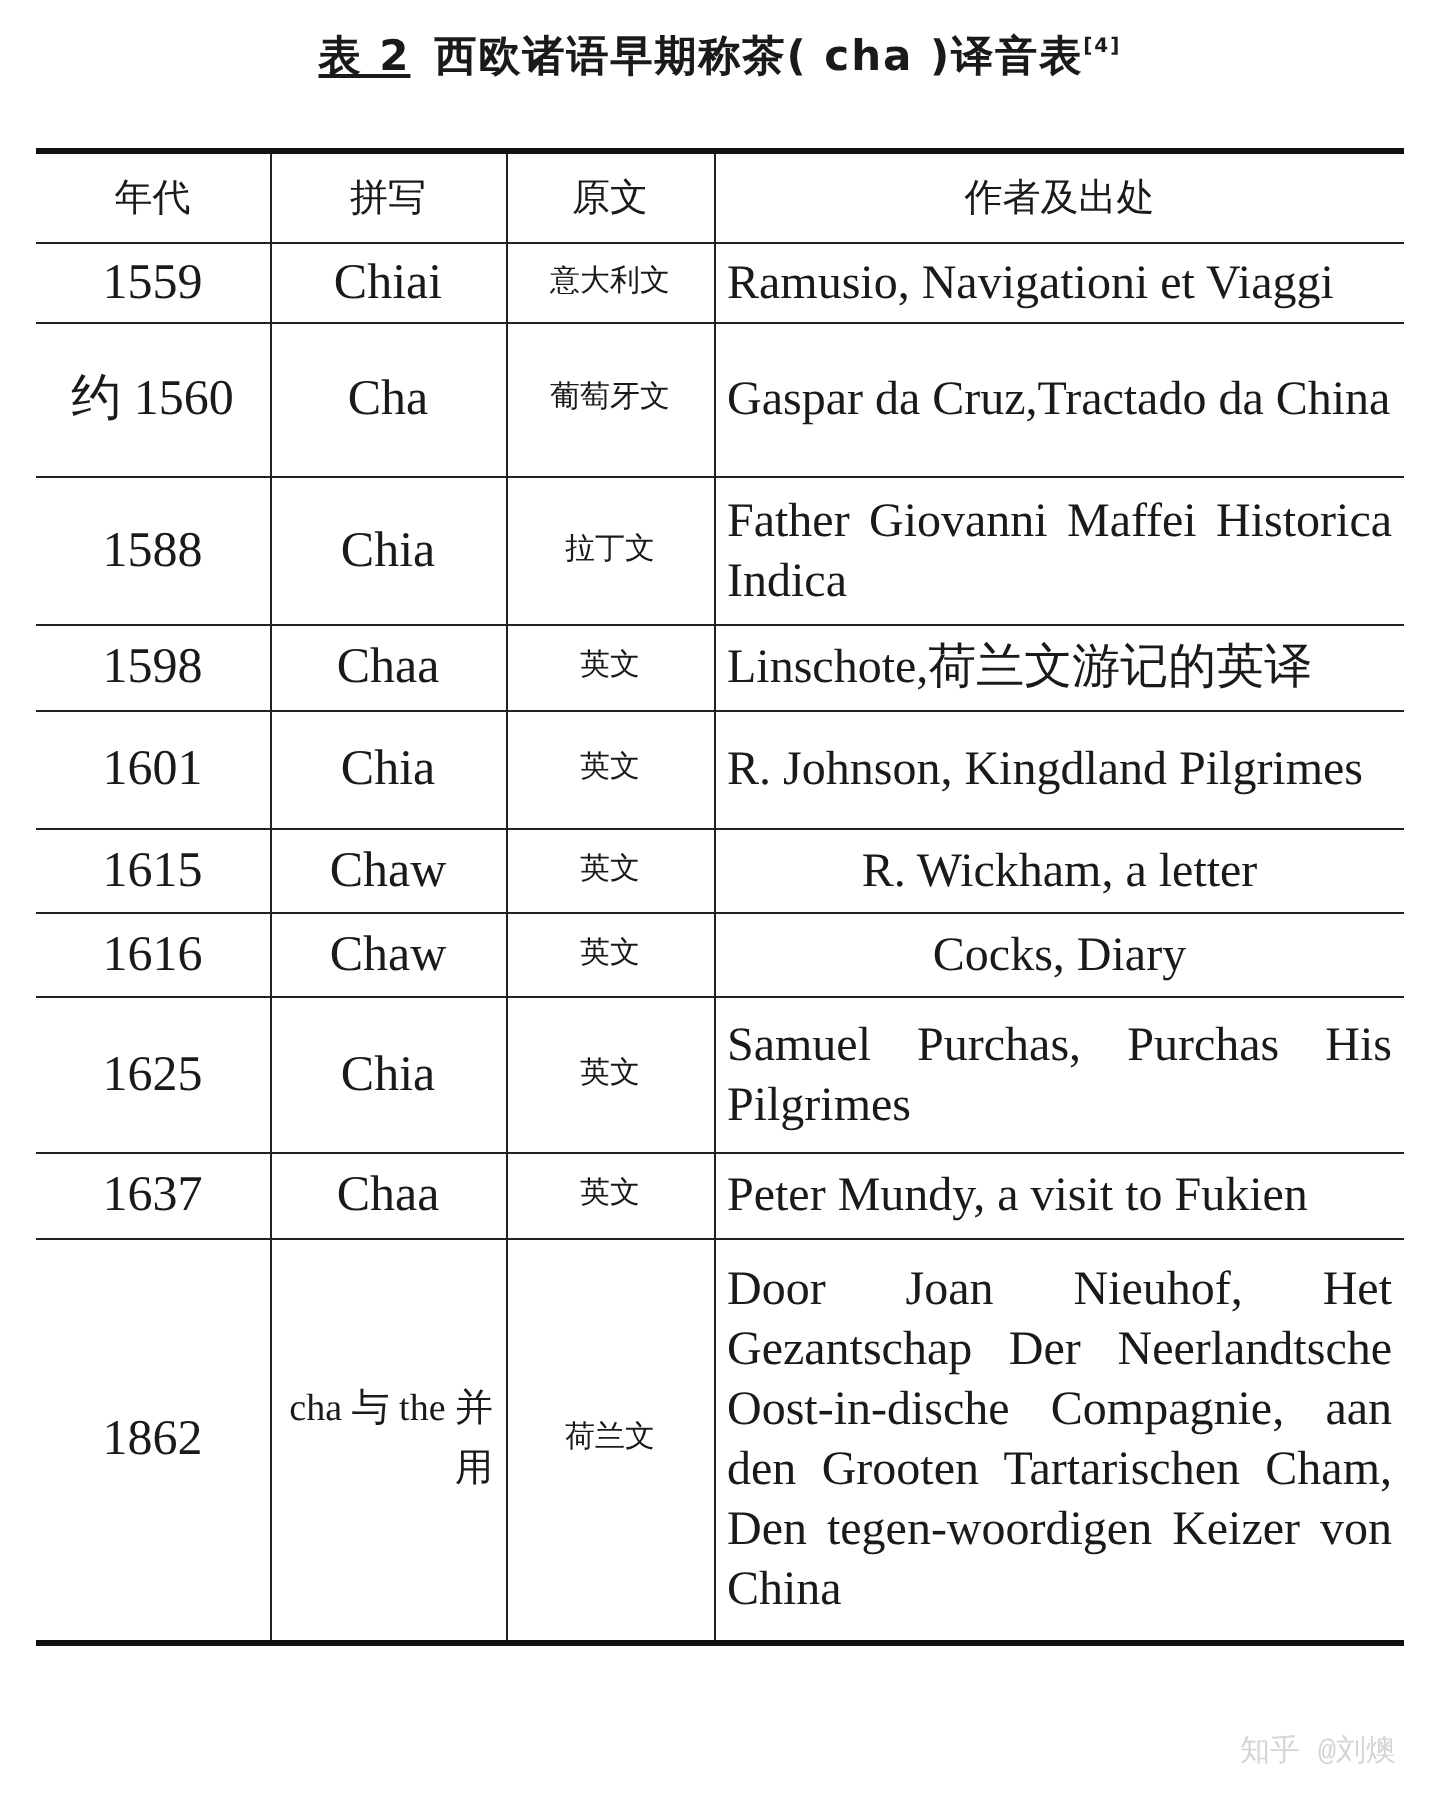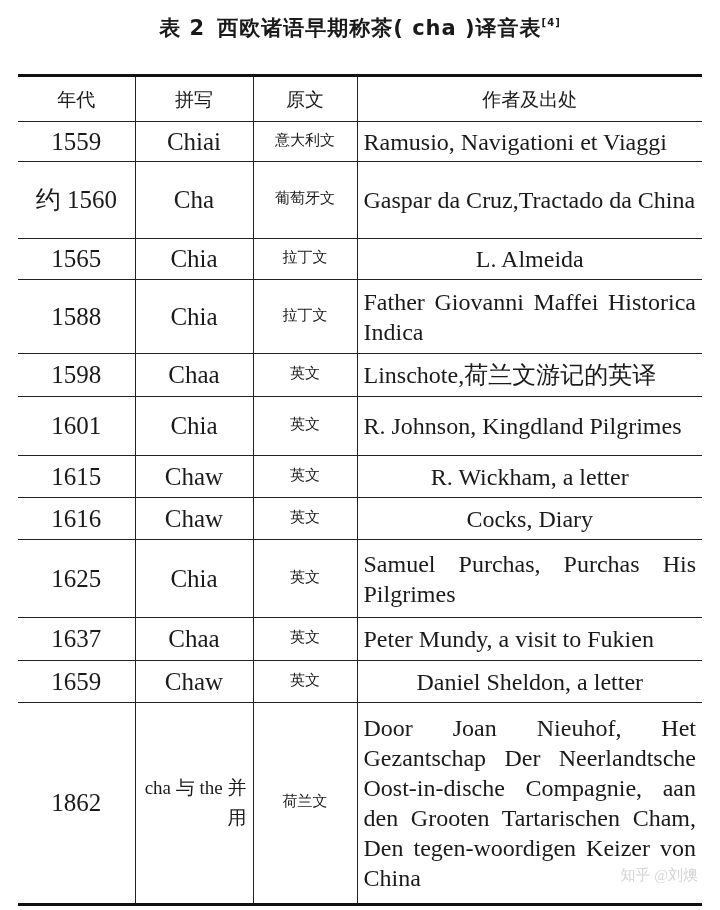--- a/index.html
+++ b/index.html
@@ -1,36 +1,36 @@
 <!DOCTYPE html>
 <html><head>
 <meta charset="utf-8">
 <style>
   html, body { margin: 0; padding: 0; background: #ffffff; }
   body { width: 720px; height: 910px; position: relative; overflow: hidden;
          font-family: "Liberation Serif", "DejaVu Serif", serif; color: #1a1a1a; }
   .title { position: absolute; top: 14px; left: 0; width: 720px; text-align: center;
            font-size: 21px; font-weight: bold; letter-spacing: 1px;
            font-family: "DejaVu Sans", sans-serif; }
-  .title .num { margin-right: 12px; }
+  .title .num { margin-right: 12px; text-decoration: underline; }
   .title sup { font-size: 10px; vertical-align: 9px; font-weight: bold; }
   table { position: absolute; top: 74px; left: 18px; width: 684px;
           border-collapse: collapse; table-layout: fixed; }
   table { border-top: 3px solid #111; border-bottom: 3px solid #111; }
   td, th { border-bottom: 1.5px solid #222; border-left: 1.5px solid #222;
            font-weight: normal; font-size: 25px; padding: 2px 6px; text-align: center;
            vertical-align: middle; line-height: 30px; }
   tr > :first-child { border-left: none; }
   th { font-family: "DejaVu Sans", sans-serif; font-size: 19px; height: 40px; }
   td.src { text-align: left; font-size: 24px; line-height: 30px; text-align: justify; }
   td.src.center { text-align: center; }
   td.zh { font-family: Liberation Mono, monospace; font-size: 15px; }
   td.sp-multi { text-align: right; font-size: 19px; }
   .watermark { position: absolute; right: 22px; top: 866px; font-size: 15px;
-               color: #d5d5d5; font-family: Liberation Serif, serif; }
+               color: #d5d5d5; font-family: Liberation Mono, monospace; }
 </style>
 </head>
 <body>
 
 <div class="title">
   <span class="num">表 2</span><span>西欧诸语早期称茶( cha )译音表</span><sup>[4]</sup>
 </div>
 
 <table>
   <colgroup>
@@ -52,26 +52,20 @@
       <td>1559</td>
       <td>Chiai</td>
       <td class="zh">意大利文</td>
       <td class="src">Ramusio, Navigationi et Viaggi</td>
     </tr>
     <tr style="height:77px">
       <td>约 1560</td>
       <td>Cha</td>
       <td class="zh">葡萄牙文</td>
       <td class="src">Gaspar da Cruz,Tractado da China</td>
-    </tr>
-    <tr style="height:41px">
-      <td>1565</td>
-      <td>Chia</td>
-      <td class="zh">拉丁文</td>
-      <td class="src center">L. Almeida</td>
     </tr>
     <tr style="height:74px">
       <td>1588</td>
       <td>Chia</td>
       <td class="zh">拉丁文</td>
       <td class="src">Father Giovanni Maffei Historica Indica</td>
     </tr>
     <tr style="height:43px">
       <td>1598</td>
       <td>Chaa</td>
@@ -101,26 +95,20 @@
       <td>Chia</td>
       <td class="zh">英文</td>
       <td class="src">Samuel Purchas,  Purchas His Pilgrimes</td>
     </tr>
     <tr style="height:43px">
       <td>1637</td>
       <td>Chaa</td>
       <td class="zh">英文</td>
       <td class="src">Peter Mundy, a visit to Fukien</td>
     </tr>
-    <tr style="height:42px">
-      <td>1659</td>
-      <td>Chaw</td>
-      <td class="zh">英文</td>
-      <td class="src center">Daniel Sheldon, a letter</td>
-    </tr>
     <tr style="height:202px">
       <td>1862</td>
       <td class="sp-multi">cha 与 the 并用</td>
       <td class="zh">荷兰文</td>
       <td class="src">Door Joan Nieuhof, Het Gezantschap Der Neerlandtsche Oost-in-dische Compagnie, aan den Grooten Tartarischen Cham, Den tegen-woordigen Keizer von China</td>
     </tr>
   </tbody>
 </table>
 
 <div class="watermark">知乎 @刘燠</div>

